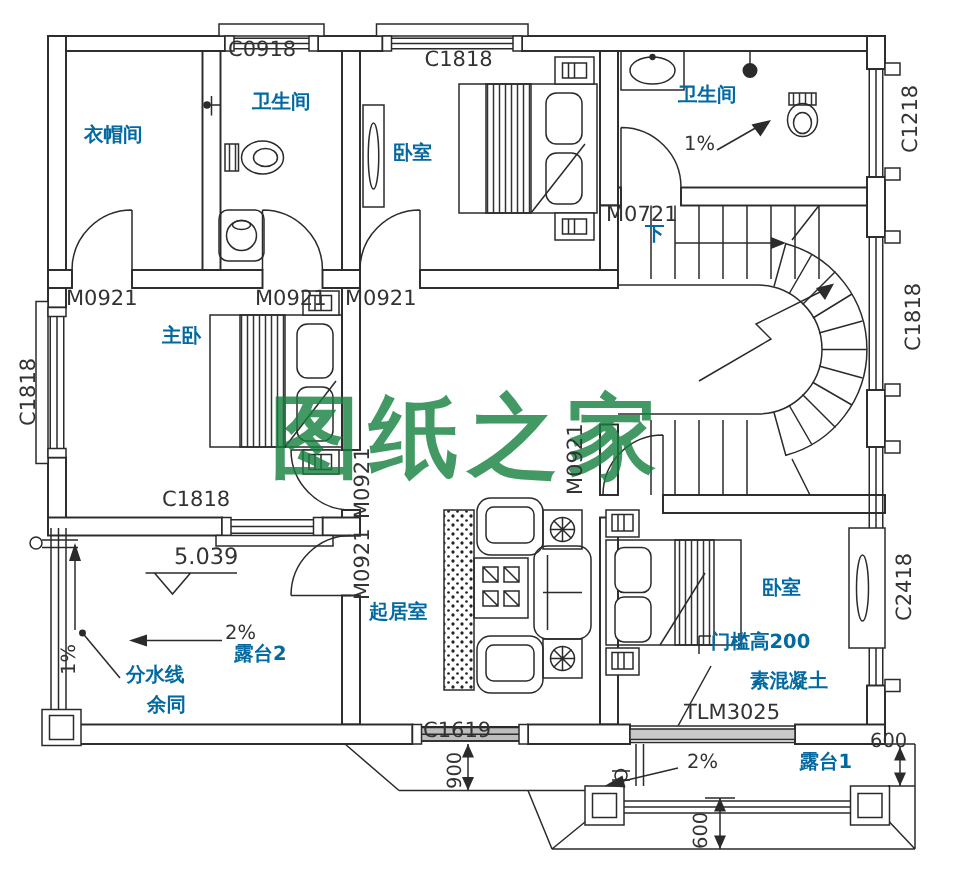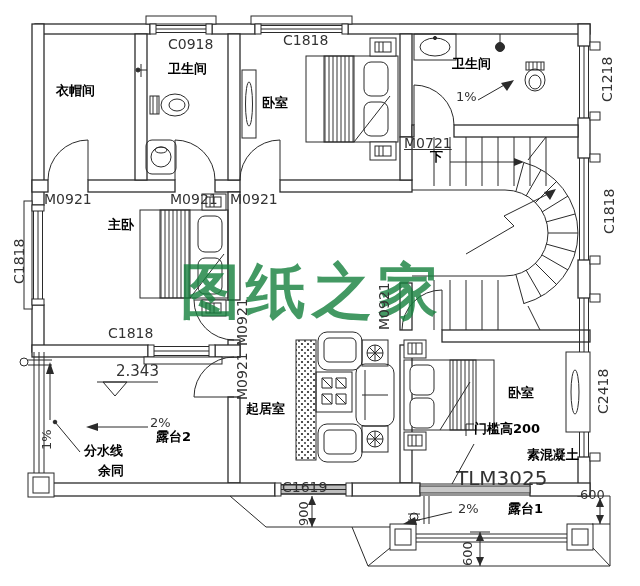--- a/index.html
+++ b/index.html
@@ -1,20 +1,20 @@
 <!DOCTYPE html>
 <html><head>
 <meta charset="utf-8">
 <style>
   html,body{margin:0;padding:0;background:#fff;}
   .canvas{position:relative;width:640px;height:586px;background:#fff;overflow:hidden;
           font-family:"DejaVu Sans","Liberation Sans",sans-serif;color:#2b2b2b;}
   .canvas svg{position:absolute;left:0;top:0;}
   .lbl{position:absolute;font-size:14px;letter-spacing:0;color:#333;white-space:nowrap;line-height:1;}
-  .cjk{font-size:13px;font-weight:bold;color:#000000;}
+  .cjk{font-size:13px;font-weight:bold;color:#0369a1;}
   .dim{font-size:13px;color:#333;}
   .v{transform-origin:0 0;transform:rotate(-90deg);}
   .watermark{position:absolute;left:180px;top:252px;font-size:60px;font-weight:bold;
              letter-spacing:6px;opacity:.8;white-space:nowrap;}
 </style>
 </head>
 <body>
 
 <div class="canvas">
 
@@ -288,58 +288,58 @@
     <polygon points="480,566 476,557 484,557" fill="#2b2b2b" stroke="none"></polygon>
 
     <path d="M600,498 V524 M592,524 h18"></path>
     <polygon points="600,498 596,507 604,507" fill="#2b2b2b" stroke="none"></polygon>
     <polygon points="600,524 596,515 604,515" fill="#2b2b2b" stroke="none"></polygon>
   </g>
 </svg>
 
 <span class="watermark" style="color:#15803d;">图纸之家</span>
 
-<span class="lbl" style="left:152px;top:37px;margin-left:16px;">C0918</span>
+<span class="lbl" style="left:152px;top:26px;">C0918</span>
 <span class="lbl" style="left:283px;top:33px;">C1818</span>
 <span class="lbl cjk" style="left:56px;top:84px;">衣帽间</span>
 <span class="lbl cjk" style="left:168px;top:62px;">卫生间</span>
 <span class="lbl cjk" style="left:262px;top:96px;">卧室</span>
 <span class="lbl cjk" style="left:452px;top:57px;">卫生间</span>
 <span class="lbl dim" style="left:456px;top:90px;">1%</span>
 <span class="lbl v" style="left:600px;top:102px;">C1218</span>
-<span class="lbl" style="left:404px;top:136px;text-decoration:underline;">M0721</span>
+<span class="lbl" style="left:404px;top:136px;">M0721</span>
 <span class="lbl cjk" style="left:430px;top:150px;">下</span>
 <span class="lbl v" style="left:602px;top:234px;">C1818</span>
 
 <span class="lbl" style="left:44px;top:192px;">M0921</span>
 <span class="lbl" style="left:170px;top:192px;">M0921</span>
 <span class="lbl" style="left:230px;top:192px;">M0921</span>
 <span class="lbl cjk" style="left:108px;top:218px;">主卧</span>
 <span class="lbl v" style="left:12px;top:284px;">C1818</span>
 
 <span class="lbl v" style="left:235px;top:346px;">M0921</span>
 <span class="lbl v" style="left:235px;top:400px;">M0921</span>
 <span class="lbl v" style="left:377px;top:330px;">M0921</span>
 
 <span class="lbl" style="left:108px;top:326px;">C1818</span>
-<span class="lbl" style="left:116px;top:364px;font-size:15px;">2.343</span>
+<span class="lbl" style="left:116px;top:364px;font-size:15px;">5.039</span>
 <span class="lbl dim" style="left:150px;top:416px;">2%</span>
 <span class="lbl v dim" style="left:40px;top:450px;">1%</span>
 <span class="lbl cjk" style="left:84px;top:444px;">分水线</span>
 <span class="lbl cjk" style="left:98px;top:464px;text-align:right;">余同</span>
 <span class="lbl cjk" style="left:156px;top:430px;">露台2</span>
 
 <span class="lbl cjk" style="left:246px;top:402px;text-align:center;">起居室</span>
 <span class="lbl" style="left:282px;top:480px;">C1619</span>
 <span class="lbl cjk" style="left:508px;top:386px;">卧室</span>
 <span class="lbl v" style="left:596px;top:414px;">C2418</span>
 
 <span class="lbl cjk" style="left:474px;top:422px;text-align:center;">门槛高200</span>
-<span class="lbl cjk" style="left:527px;top:448px;">素混凝土</span>
-<span class="lbl" style="left:456px;top:468px;font-size:20px;">TLM3025</span>
+<span class="lbl cjk" style="left:500px;top:448px;">素混凝土</span>
+<span class="lbl" style="left:456px;top:468px;font-size:14px;">TLM3025</span>
 
 <span class="lbl v dim" style="left:297px;top:526px;">900</span>
 <span class="lbl dim" style="left:458px;top:502px;">2%</span>
-<span class="lbl cjk" style="left:508px;top:502px;">露台1</span>
+<span class="lbl cjk" style="left:533px;top:502px;">露台1</span>
 <span class="lbl v dim" style="left:461px;top:566px;">600</span>
 <span class="lbl dim" style="left:580px;top:488px;">600</span>
 
 </div>
 
 </body></html>

